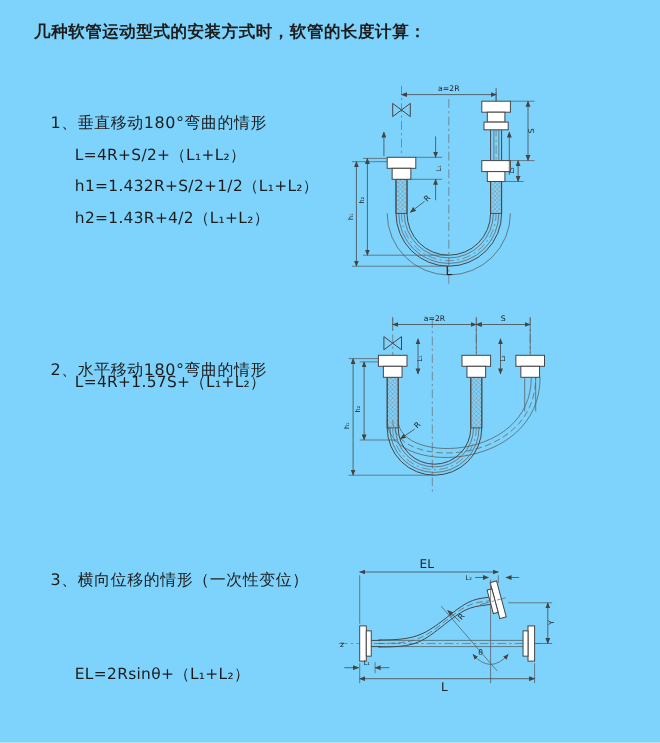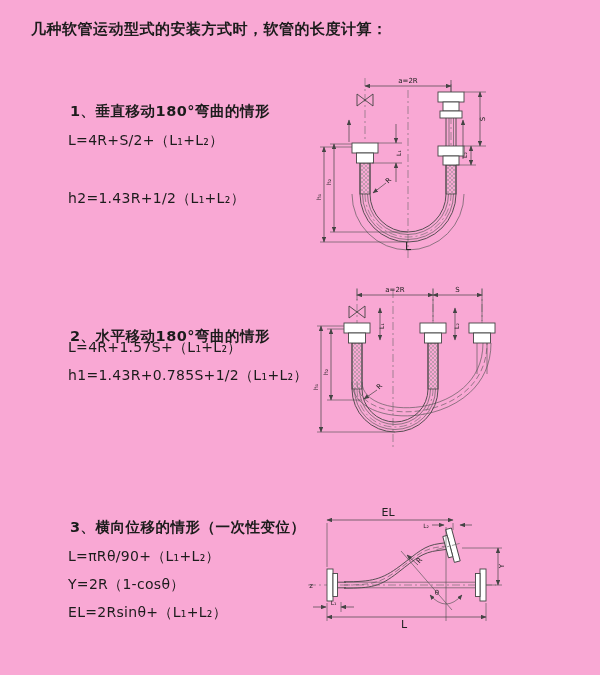--- a/index.html
+++ b/index.html
@@ -1,20 +1,20 @@
 <!DOCTYPE html>
 <html><head>
 <meta charset="utf-8">
 <style>
   html,body{margin:0;padding:0;background:#e8e8e8;}
-  .page{position:relative;width:600px;height:675px;background:#f9a8d4;overflow:hidden;
+  .page{position:relative;width:600px;height:675px;background:#7dd3fc;overflow:hidden;
         font-family:"DejaVu Sans","Liberation Sans",sans-serif;color:#1c1c1c;}
   .t{position:absolute;white-space:pre;}
   .title{left:31px;top:20px;font-size:15px;font-weight:bold;letter-spacing:.5px;}
-  .heading{font-size:14.5px;font-weight:bold;letter-spacing:.5px;left:46px;margin-left:24px;}
+  .heading{font-size:14.5px;font-weight:normal;letter-spacing:.5px;left:46px;}
   .formula{font-size:14px;letter-spacing:.3px;left:68px;}
   .s1h{top:102px}.s1f0{top:132px}.s1f1{top:161px}.s1f2{top:190px}
   .s2h{top:327px}.s2f0{top:339px}.s2f1{top:367px}.s2f2{top:396px}
   .s3h{top:518px}.s3f0{top:548px}.s3f1{top:576px}.s3f2{top:604px}
   svg.diag{position:absolute;}
   svg text{font-family:"DejaVu Sans","Liberation Sans",sans-serif;fill:#222;}
   .lbl{font-size:7px;}
   .lbl-s{font-size:6px;}
   .lbl-lg{font-size:11px;}
   .ln{stroke:#444;stroke-width:.9;fill:none;}
@@ -27,29 +27,27 @@
 </style>
 </head>
 <body>
 
 <div class="page">
 
   <div class="t title">几种软管运动型式的安装方式时，软管的长度计算：</div>
 
   <div class="t heading s1h">1、垂直移动180°弯曲的情形</div>
   <div class="t formula s1f0">L=4R+S/2+（L₁+L₂）</div>
-  <div class="t formula s1f2">h2=1.43R+1/2（L₁+L₂）</div>
+  <div class="t formula s1f1">h1=1.432R+S/2+1/2（L₁+L₂）</div>
+  <div class="t formula s1f2">h2=1.43R+4/2（L₁+L₂）</div>
 
   <div class="t heading s2h">2、水平移动180°弯曲的情形</div>
   <div class="t formula s2f0">L=4R+1.57S+（L₁+L₂）</div>
-  <div class="t formula s2f1">h1=1.43R+0.785S+1/2（L₁+L₂）</div>
 
   <div class="t heading s3h">3、横向位移的情形（一次性变位）</div>
-  <div class="t formula s3f0">L=πRθ/90+（L₁+L₂）</div>
-  <div class="t formula s3f1">Y=2R（1-cosθ）</div>
   <div class="t formula s3f2">EL=2Rsinθ+（L₁+L₂）</div>
 
   <svg class="diag" style="left:310px;top:62px" width="290" height="205" viewBox="0 0 290 205">
     <defs>
       <pattern id="hz" width="4" height="4" patternUnits="userSpaceOnUse">
         <path d="M0,4 L4,0 M0,0 L4,4" stroke="#8a8a8a" stroke-width="0.5"></path>
       </pattern>
       <marker id="ah" viewBox="0 0 10 8" refX="9" refY="4" markerWidth="8" markerHeight="6.5" orient="auto-start-reverse">
         <path d="M0,0 L10,4 L0,8 z" fill="#444"></path>
       </marker>

